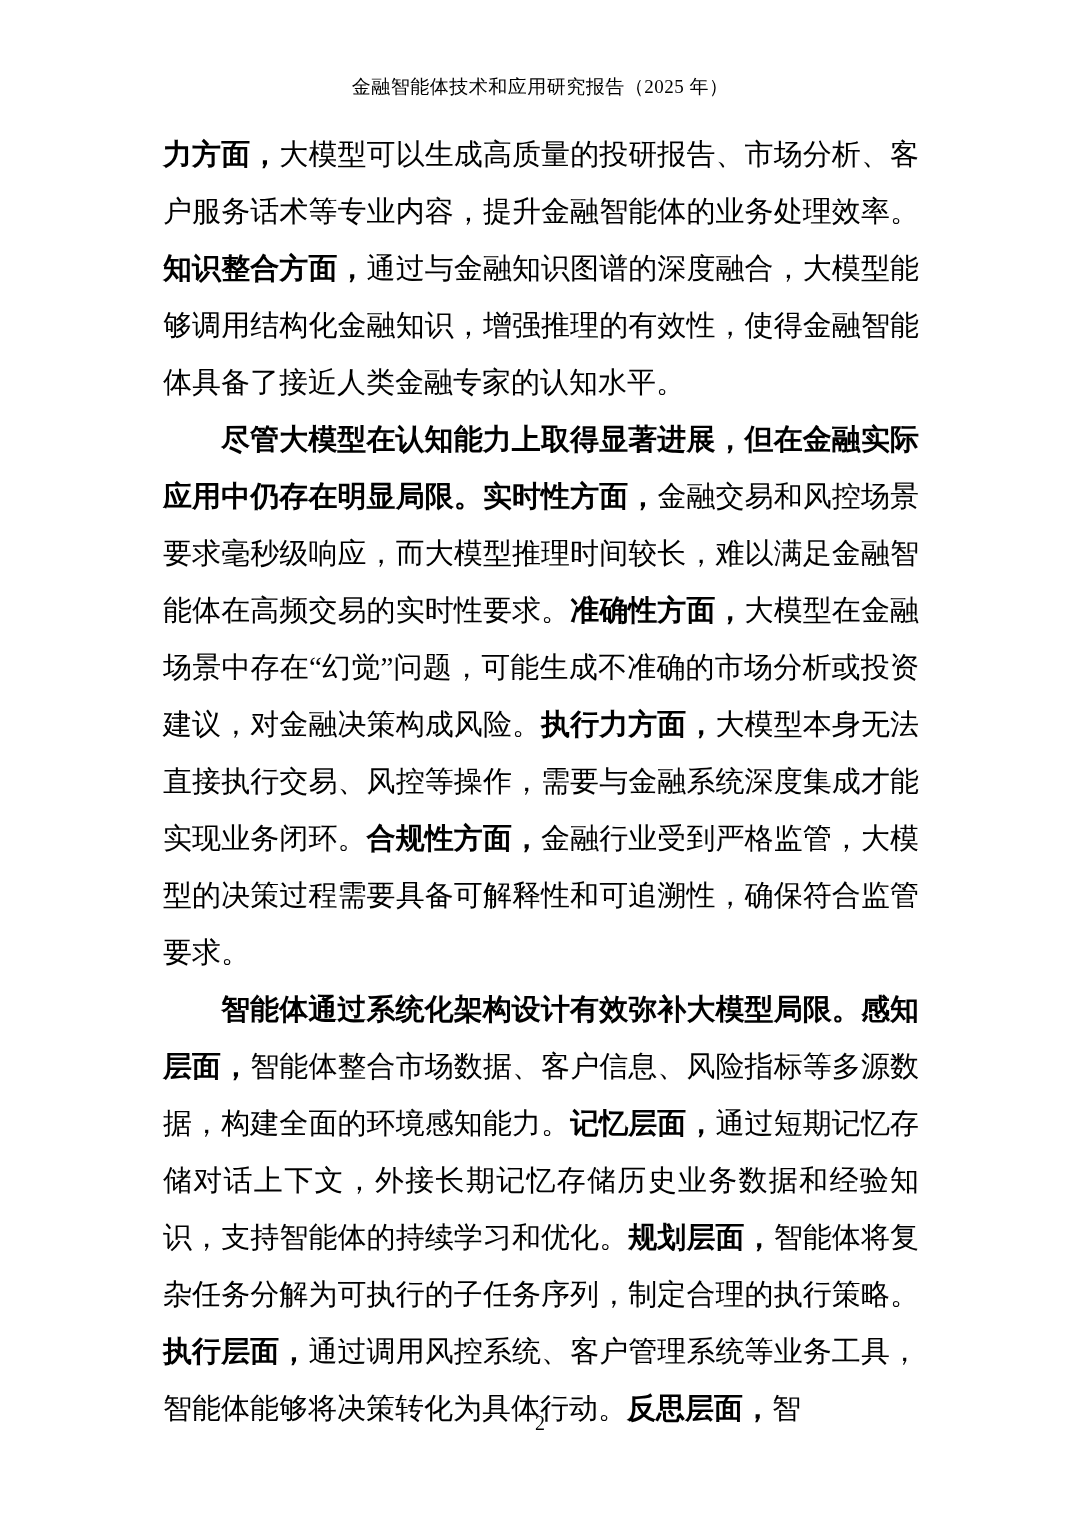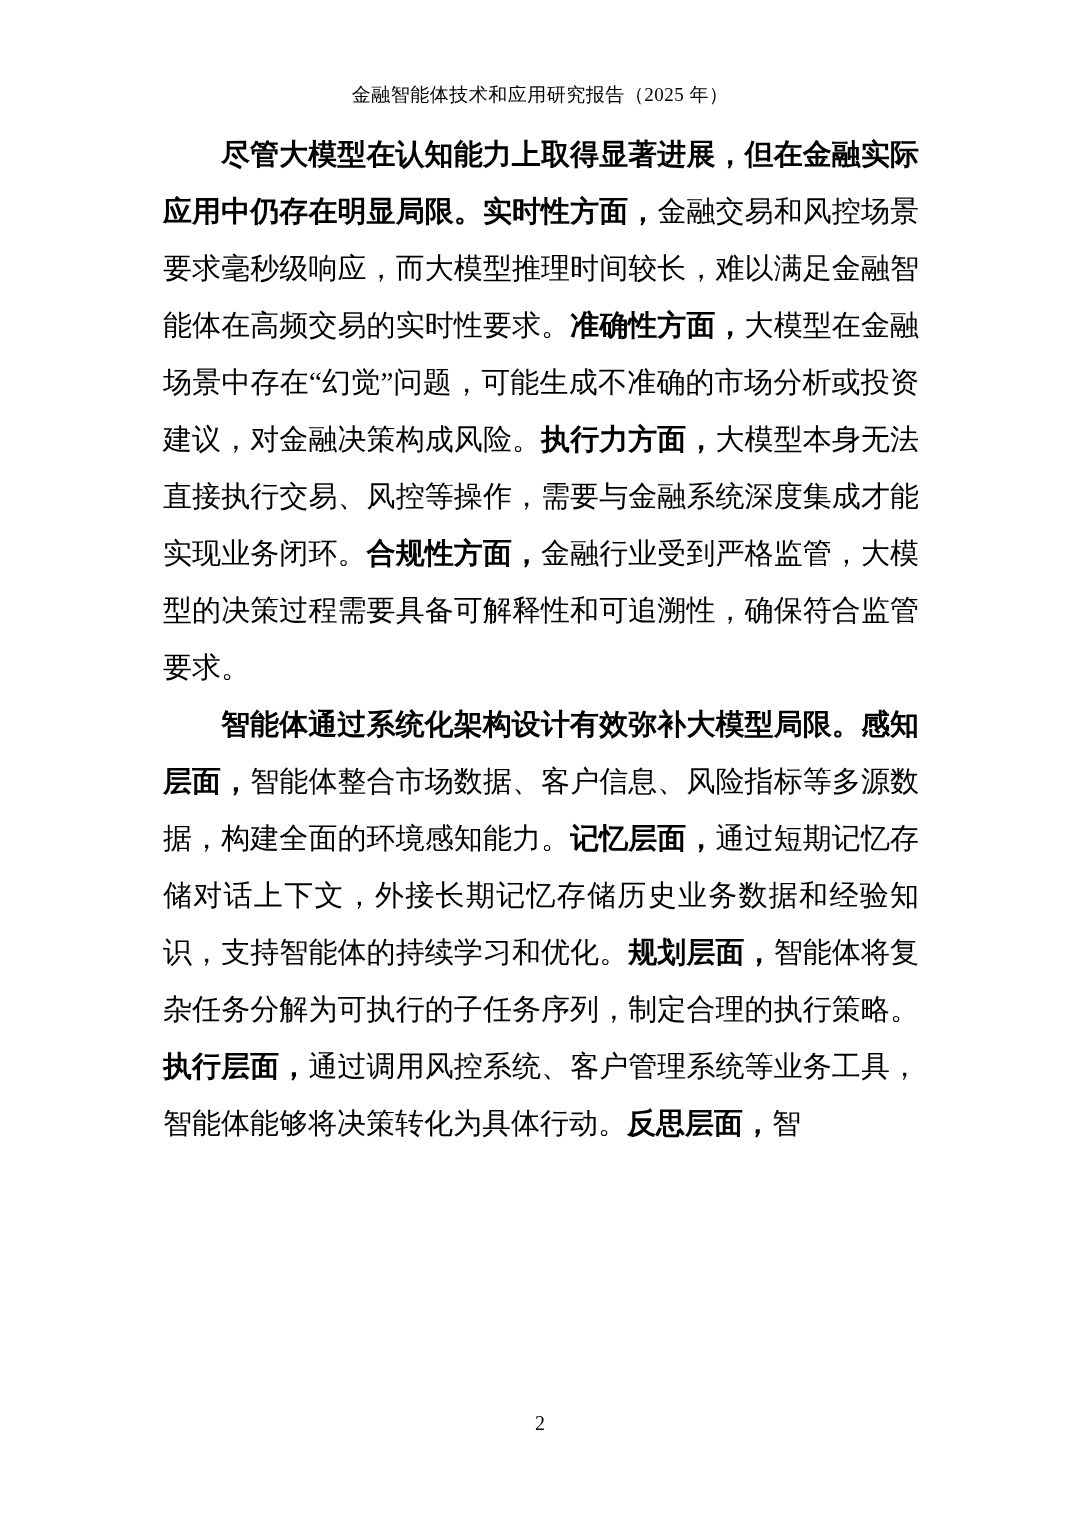--- a/index.html
+++ b/index.html
@@ -18,21 +18,20 @@
     overflow: hidden;
   }
   .page-header {
     position: absolute;
     top: 74px;
     left: 0;
     width: 100%;
     text-align: center;
     font-size: 19px;
     letter-spacing: 0.5px;
-    margin-top: 8px;
   }
   .doc-body {
     position: absolute;
     top: 126px;
     left: 163px;
     width: 756px;
     font-size: 29px;
     line-height: 57px;
     text-align: justify;
     text-justify: inter-character;
@@ -63,20 +62,21 @@
 </style>
 </head>
 <body>
 
 <div class="page">
 
   <header class="page-header"><span>金融智能体技术和应用研究报告（2025 年）</span></header>
 
   <main class="doc-body">
 
+    <p class="para continuation"><span class="b">力方面，</span><span>大模型可以生成高质量的投研报告、市场分析、客户服务话术等专业内容，提升金融智能体的业务处理效率。</span><span class="b">知识整合方面，</span><span>通过与金融知识图谱的深度融合，大模型能够调用结构化金融知识，增强推理的有效性，使得金融智能体具备了接近人类金融专家的认知水平。</span></p>
 
     <p class="para"><span class="b">尽管大模型在认知能力上取得显著进展，但在金融实际应用中仍存在明显局限。</span><span class="b">实时性方面，</span><span>金融交易和风控场景要求毫秒级响应，而大模型推理时间较长，难以满足金融智能体在高频交易的实时性要求。</span><span class="b">准确性方面，</span><span>大模型在金融场景中存在“幻觉”问题，可能生成不准确的市场分析或投资建议，对金融决策构成风险。</span><span class="b">执行力方面，</span><span>大模型本身无法直接执行交易、风控等操作，需要与金融系统深度集成才能实现业务闭环。</span><span class="b">合规性方面，</span><span>金融行业受到严格监管，大模型的决策过程需要具备可解释性和可追溯性，确保符合监管要求。</span></p>
 
 
     <p class="para"><span class="b">智能体通过系统化架构设计有效弥补大模型局限。</span><span class="b">感知层面，</span><span>智能体整合市场数据、客户信息、风险指标等多源数据，构建全面的环境感知能力。</span><span class="b">记忆层面，</span><span>通过短期记忆存储对话上下文，外接长期记忆存储历史业务数据和经验知识，支持智能体的持续学习和优化。</span><span class="b">规划层面，</span><span>智能体将复杂任务分解为可执行的子任务序列，制定合理的执行策略。</span><span class="b">执行层面，</span><span>通过调用风控系统、客户管理系统等业务工具，智能体能够将决策转化为具体行动。</span><span class="b">反思层面，</span><span>智</span></p>
 
   </main>
 
   <footer class="page-footer"><span>2</span></footer>
 

